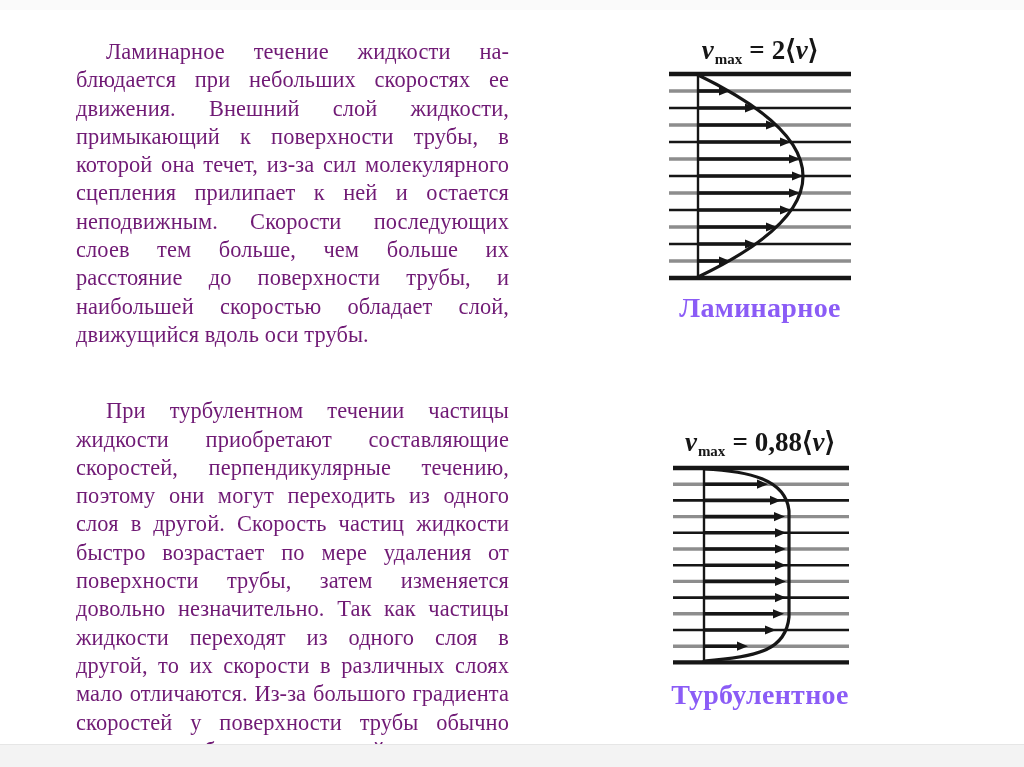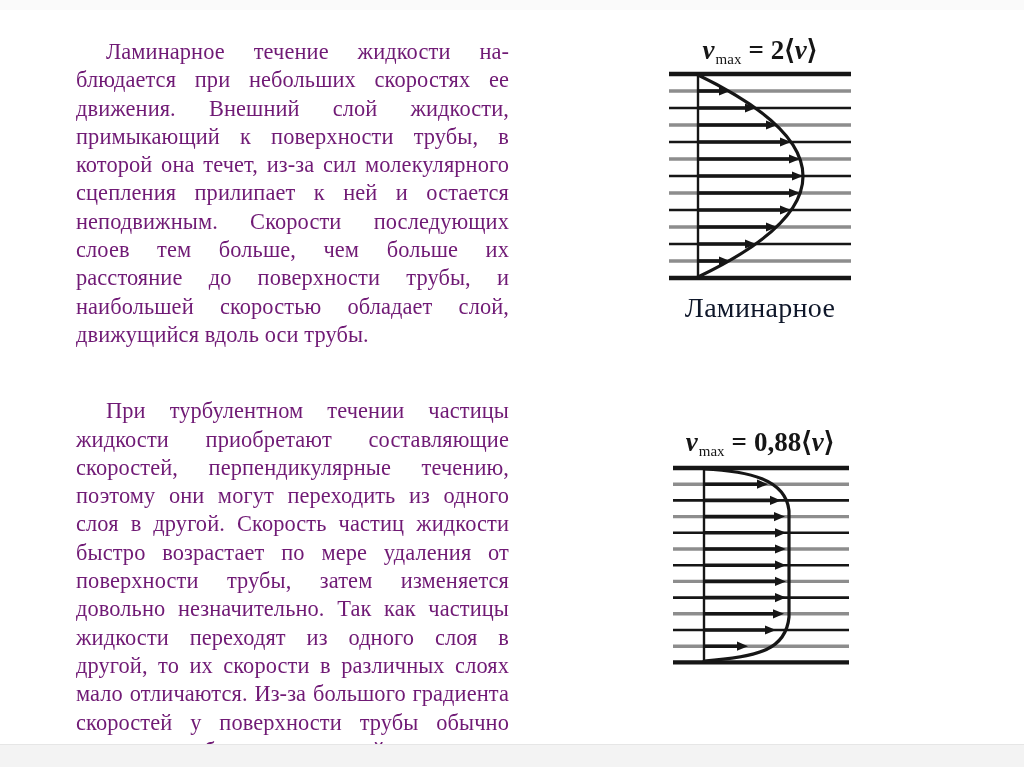--- a/index.html
+++ b/index.html
@@ -42,35 +42,35 @@
 
   .formula {
     display: flex; justify-content: center; align-items: baseline;
     font-family: "Liberation Serif", serif;
     font-size: 27px; font-weight: 700; color: #161616;
     height: 32px; line-height: 32px;
     white-space: pre;
   }
   .formula .fvar { font-style: italic; }
   .formula .fsub {
-    font-size: 15px; font-style: normal; font-weight: 400;
+    font-size: 15px; font-style: normal; font-weight: 700;
     vertical-align: baseline; position: relative; top: 5px; margin-left: 1px;
   }
   .formula .frel { padding: 0 7px; font-style: normal; }
   .formula .fcoef { font-style: normal; }
   .formula .fbr { font-style: normal; font-weight: 600; }
 
   .diagram-box { margin-top: 5px; }
   .diagram-box.lam { margin-left: 6px; }
   .diagram-box.turb { margin-left: 10px; margin-top: 7px; }
 
   figcaption {
     text-align: center;
     font-family: "Liberation Serif", serif;
-    font-size: 28px; font-weight: 400; color: #0f172a;
+    font-size: 28px; font-weight: 700; color: #8b5cf6;
     letter-spacing: 0.3px;
   }
   figure.laminar figcaption { margin-top: 6px; }
   figure.turbulent figcaption { margin-top: 9px; }
 </style>
 </head>
 <body>
 
 <div class="top-band"></div>
 
@@ -157,15 +157,16 @@
         <polygon points="116,116.39999999999999 105,111.8 105,120.99999999999999" fill="#161616"></polygon>
         <line x1="34" x2="107" y1="132.6" y2="132.6" stroke="#161616" stroke-width="3.6"></line>
         <polygon points="116,132.6 105,128 105,137.2" fill="#161616"></polygon>
         <line x1="34" x2="105" y1="148.79999999999998" y2="148.79999999999998" stroke="#161616" stroke-width="3.6"></line>
         <polygon points="114,148.79999999999998 103,144.2 103,153.39999999999998" fill="#161616"></polygon>
         <line x1="34" x2="97" y1="165" y2="165" stroke="#161616" stroke-width="3.6"></line>
         <polygon points="106,165 95,160.4 95,169.6" fill="#161616"></polygon>
         <line x1="34" x2="69" y1="181.2" y2="181.2" stroke="#161616" stroke-width="3.6"></line>
         <polygon points="78,181.2 67,176.6 67,185.79999999999998" fill="#161616"></polygon>
       </svg></div>
+  <figcaption>Турбулентное</figcaption>
 </figure>
 
 <div class="bottom-band"></div>
 
 </body></html>

